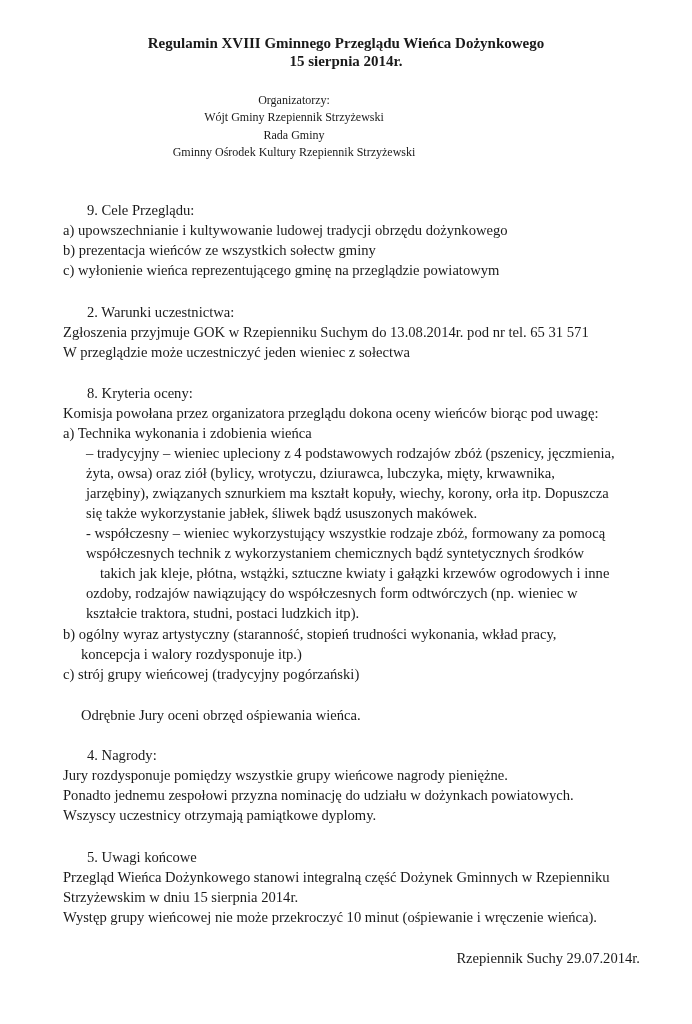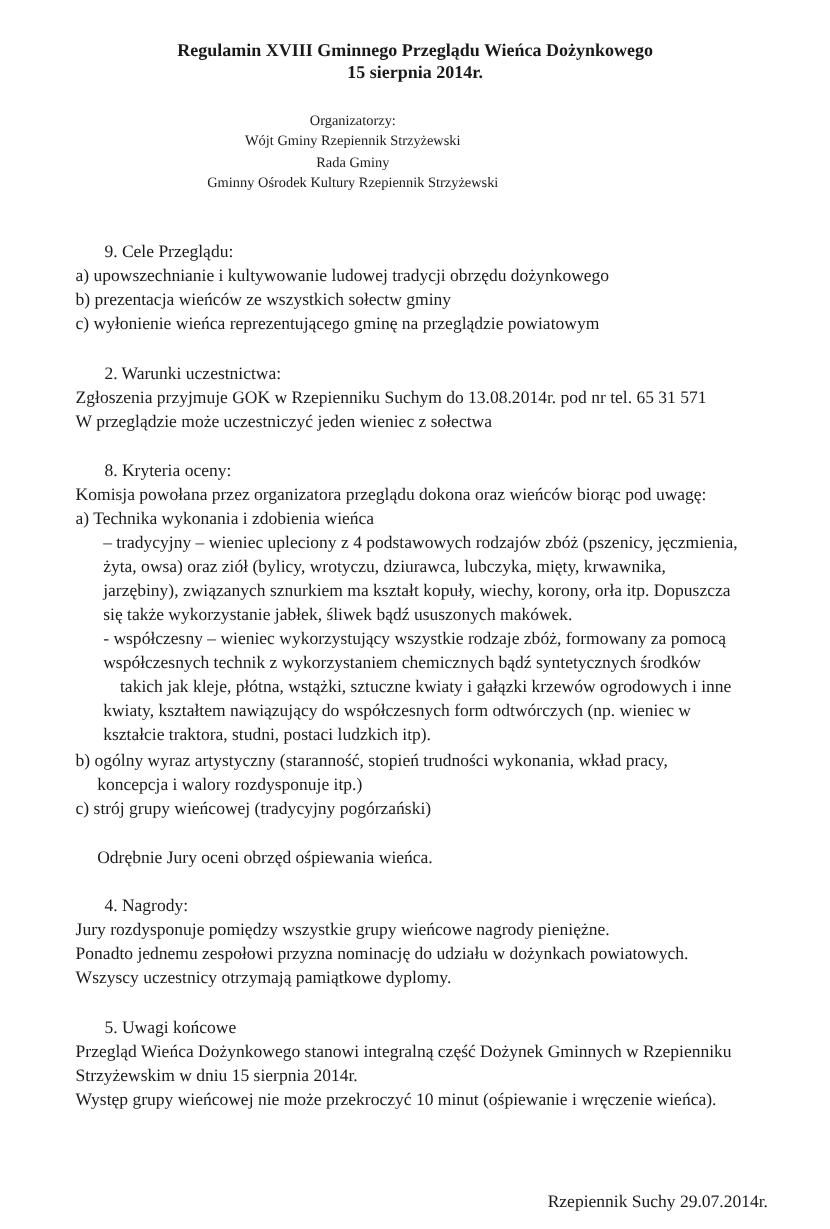--- a/index.html
+++ b/index.html
@@ -1,21 +1,21 @@
 <!DOCTYPE html>
 <html><head>
 <meta charset="utf-8">
 <style>
   html, body { margin: 0; padding: 0; background: #ffffff; }
   body { width: 692px; height: 1024px; position: relative; overflow: hidden;
          font-family: "Liberation Serif", "DejaVu Serif", serif; color: #1a1a1a; }
   .ln { position: absolute; white-space: nowrap; font-size: 14.6px; line-height: 20px; }
   .title { font-weight: bold; font-size: 15px; left: 0; width: 692px; text-align: center; }
   .org { font-size: 12px; left: 0; width: 588px; text-align: center; line-height: 16px; }
-  .right { text-align: center; margin-top: 44px; }
+  .right { text-align: center; }
 </style>
 </head>
 <body>
 
 <div>
   <div class="ln title" style="top:33px">Regulamin XVIII Gminnego Przeglądu Wieńca Dożynkowego</div>
   <div class="ln title" style="top:51px">15 sierpnia 2014r.</div>
 
   <div>
     <div class="ln org" style="top:92px">Organizatorzy:</div>
@@ -32,30 +32,30 @@
   </div>
 
   <div>
     <div class="ln" style="top:302px;left:87px">2.   Warunki uczestnictwa:</div>
     <div class="ln" style="top:322px;left:63px">Zgłoszenia przyjmuje GOK w Rzepienniku Suchym do 13.08.2014r. pod nr tel. 65 31 571</div>
     <div class="ln" style="top:342px;left:63px">W przeglądzie może uczestniczyć jeden wieniec z sołectwa</div>
   </div>
 
   <div>
     <div class="ln" style="top:383px;left:87px">8.   Kryteria oceny:</div>
-    <div class="ln" style="top:403px;left:63px">Komisja powołana przez organizatora przeglądu dokona oraz wieńców biorąc pod uwagę:</div>
+    <div class="ln" style="top:403px;left:63px">Komisja powołana przez organizatora przeglądu dokona oceny wieńców biorąc pod uwagę:</div>
     <div class="ln" style="top:423px;left:63px">a)   Technika wykonania i zdobienia wieńca</div>
     <div class="ln" style="top:443px;left:86px">– tradycyjny – wieniec upleciony z 4 podstawowych rodzajów zbóż (pszenicy, jęczmienia,</div>
     <div class="ln" style="top:463px;left:86px">żyta, owsa) oraz ziół (bylicy, wrotyczu, dziurawca, lubczyka, mięty, krwawnika,</div>
     <div class="ln" style="top:483px;left:86px">jarzębiny), związanych sznurkiem ma kształt kopuły, wiechy, korony, orła itp. Dopuszcza</div>
     <div class="ln" style="top:503px;left:86px">się także wykorzystanie jabłek, śliwek bądź ususzonych makówek.</div>
     <div class="ln" style="top:523px;left:86px">- współczesny – wieniec wykorzystujący wszystkie rodzaje zbóż, formowany za pomocą</div>
     <div class="ln" style="top:543px;left:86px">współczesnych technik z wykorzystaniem chemicznych bądź syntetycznych środków</div>
     <div class="ln" style="top:563px;left:100px">takich jak kleje, płótna, wstążki, sztuczne kwiaty i gałązki krzewów ogrodowych i inne</div>
-    <div class="ln" style="top:583px;left:86px">kwiaty, kształtem nawiązujący do współczesnych form odtwórczych (np. wieniec w</div>
+    <div class="ln" style="top:583px;left:86px">ozdoby, rodzajów nawiązujący do współczesnych form odtwórczych (np. wieniec w</div>
     <div class="ln" style="top:603px;left:86px">kształcie traktora, studni, postaci ludzkich itp).</div>
     <div class="ln" style="top:624px;left:63px">b) ogólny wyraz artystyczny (staranność, stopień trudności wykonania, wkład pracy,</div>
     <div class="ln" style="top:644px;left:81px">koncepcja i walory rozdysponuje itp.)</div>
     <div class="ln" style="top:664px;left:63px">c)  strój grupy wieńcowej (tradycyjny pogórzański)</div>
     <div class="ln" style="top:705px;left:81px">Odrębnie Jury oceni obrzęd ośpiewania wieńca.</div>
   </div>
 
   <div>
     <div class="ln" style="top:745px;left:87px">4.   Nagrody:</div>
     <div class="ln" style="top:765px;left:63px">Jury rozdysponuje pomiędzy wszystkie grupy wieńcowe nagrody pieniężne.</div>

